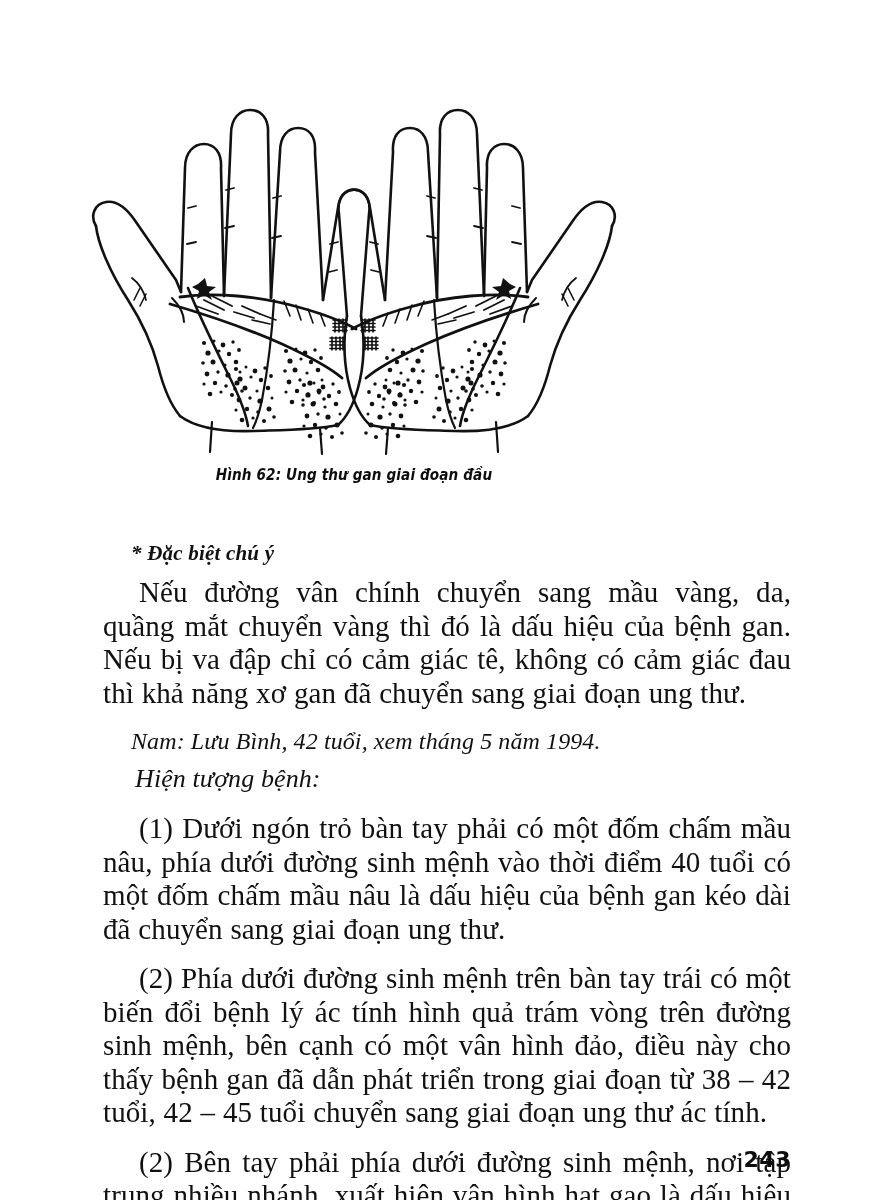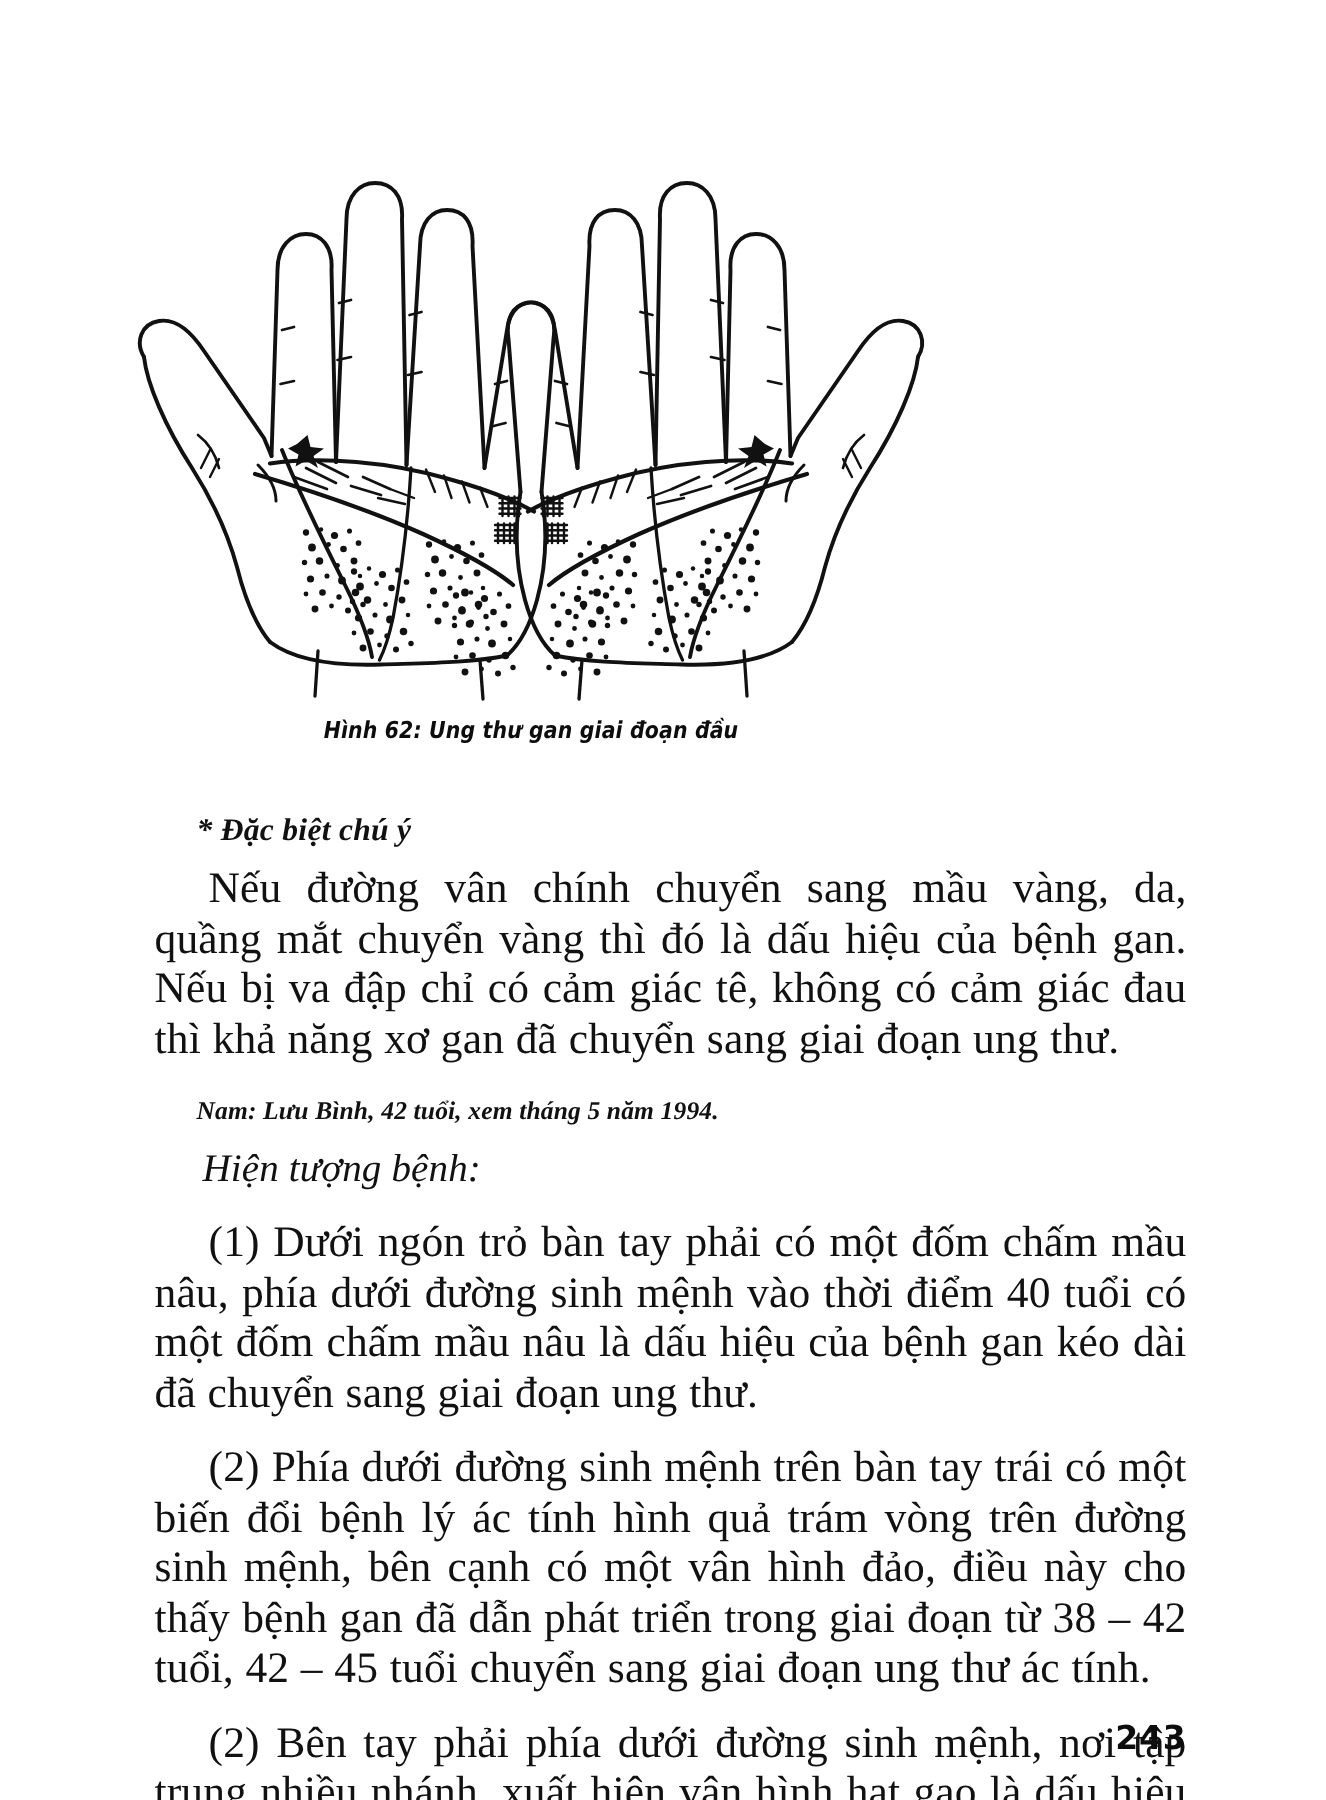--- a/index.html
+++ b/index.html
@@ -21,21 +21,21 @@
     position: relative;
     width: 884px;
     height: 1200px;
     background: #ffffff;
   }
 
   
   .figure-block {
     position: absolute;
     left: 0;
-    top: 60px;
+    top: 48px;
     width: 708px;
   }
   .figure-art {
     display: block;
     margin: 0 auto;
     width: 540px;
     height: 410px;
   }
   .figure-caption {
     margin: 8px 0 0 0;
@@ -74,23 +74,23 @@
     text-align: justify;
     text-indent: 36px;
     letter-spacing: 0.1px;
     word-spacing: 0.4px;
   }
   p.body:last-child { margin-bottom: 0; }
 
   p.gap-before { margin-top: 16px; }
 
   .case-heading {
-    font-weight: bold;
+    font-weight: normal;
     font-style: italic;
-    font-size: 17px;
+    font-size: 24px;
     line-height: 34px;
     margin: 14px 0 4px 0;
     text-indent: 28px;
     letter-spacing: 0.1px;
   }
 
   .case-sub {
     font-style: italic;
     font-size: 26px;
     line-height: 34px;

